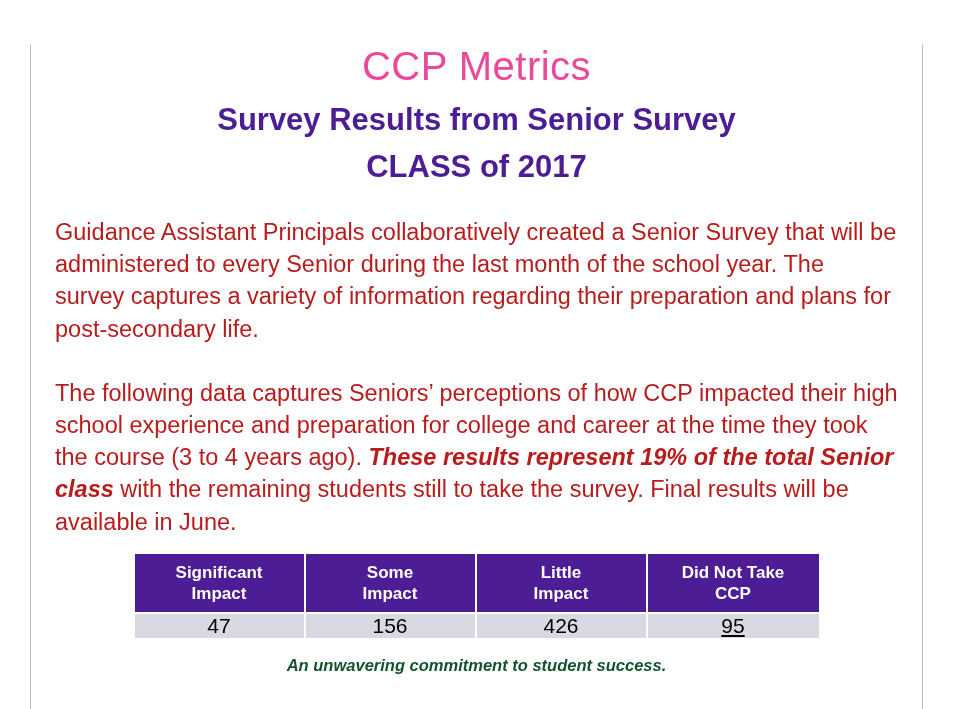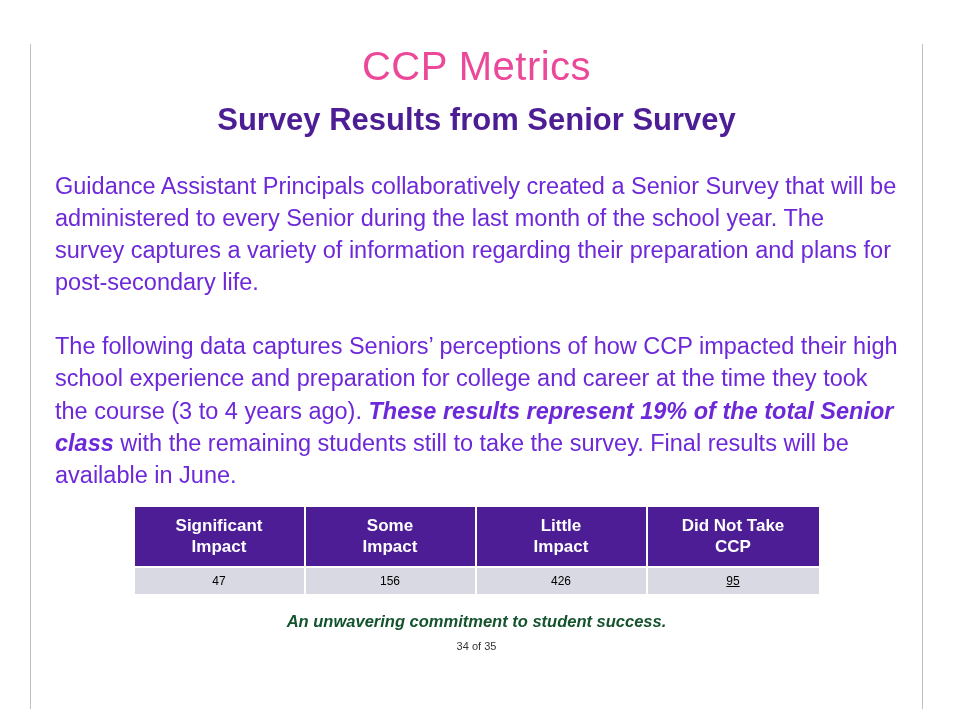--- a/index.html
+++ b/index.html
@@ -29,21 +29,21 @@
     font-weight: 700;
     color: #4c1d95;
     line-height: 1.5;
   }
   .subtitle.first { margin-top: 8px; }
 
   .body-text {
     margin: 26px 55px 0 55px;
     font-size: 23.5px;
     line-height: 1.37;
-    color: #6d28d9;
+    color: #b91c1c;
   }
   .para2 { margin-top: 32px; }
   .bi { font-weight: 700; font-style: italic; }
 
   .results-table {
     width: 684px;
     margin: 16px auto 0 auto;
     border-collapse: separate;
     border-spacing: 0;
     table-layout: fixed;
@@ -58,24 +58,24 @@
     vertical-align: middle;
     padding: 8px 4px;
     white-space: pre-line;
     border-right: 2px solid #ffffff;
     border-bottom: 2px solid #ffffff;
   }
   .results-table th:last-child { border-right: none; }
   .results-table td {
     background: #D9D9E3;
     color: #000000;
-    font-size: 12px;
+    font-size: 21px;
     text-align: center;
     vertical-align: middle;
-    padding: 6px 4px;
+    padding: 0 4px;
     border-right: 2px solid #ffffff;
   }
   .results-table td:last-child { border-right: none; text-decoration: underline; }
 
   .footer-motto {
     margin-top: 18px;
     text-align: center;
     font-size: 16.5px;
     font-weight: 700;
     font-style: italic;
@@ -90,20 +90,21 @@
 </style>
 </head>
 <body>
 
 <div class="slide">
   <div class="edge edge-left"></div>
   <div class="edge edge-right"></div>
 
   <h1 class="title">CCP Metrics</h1>
   <h2 class="subtitle first">Survey Results from Senior Survey</h2>
+  <h2 class="subtitle">CLASS of 2017</h2>
 
   <div class="body-text">
     <p class="para">Guidance Assistant Principals collaboratively created a Senior Survey that will be administered to every Senior during the last month of the school year.  The survey captures a variety of information regarding their preparation and plans for post-secondary life.</p>
     <p class="para para2"><span>The following data captures Seniors’ perceptions of how CCP impacted their high school experience and preparation for college and career at the time they took the course (3 to 4 years ago).  </span><span class="bi">These results represent 19% of the total Senior class</span><span> with the remaining students still to take the survey. Final results will be available in June.</span></p>
   </div>
 
   <table class="results-table">
     <thead>
       <tr>
         <th>Significant
@@ -120,14 +121,13 @@
       <tr>
         <td>47</td>
         <td>156</td>
         <td>426</td>
         <td>95</td>
       </tr>
     </tbody>
   </table>
 
   <p class="footer-motto">An unwavering commitment to student success.</p>
-  <p class="page-number">34 of 35</p>
 </div>
 
 </body></html>

